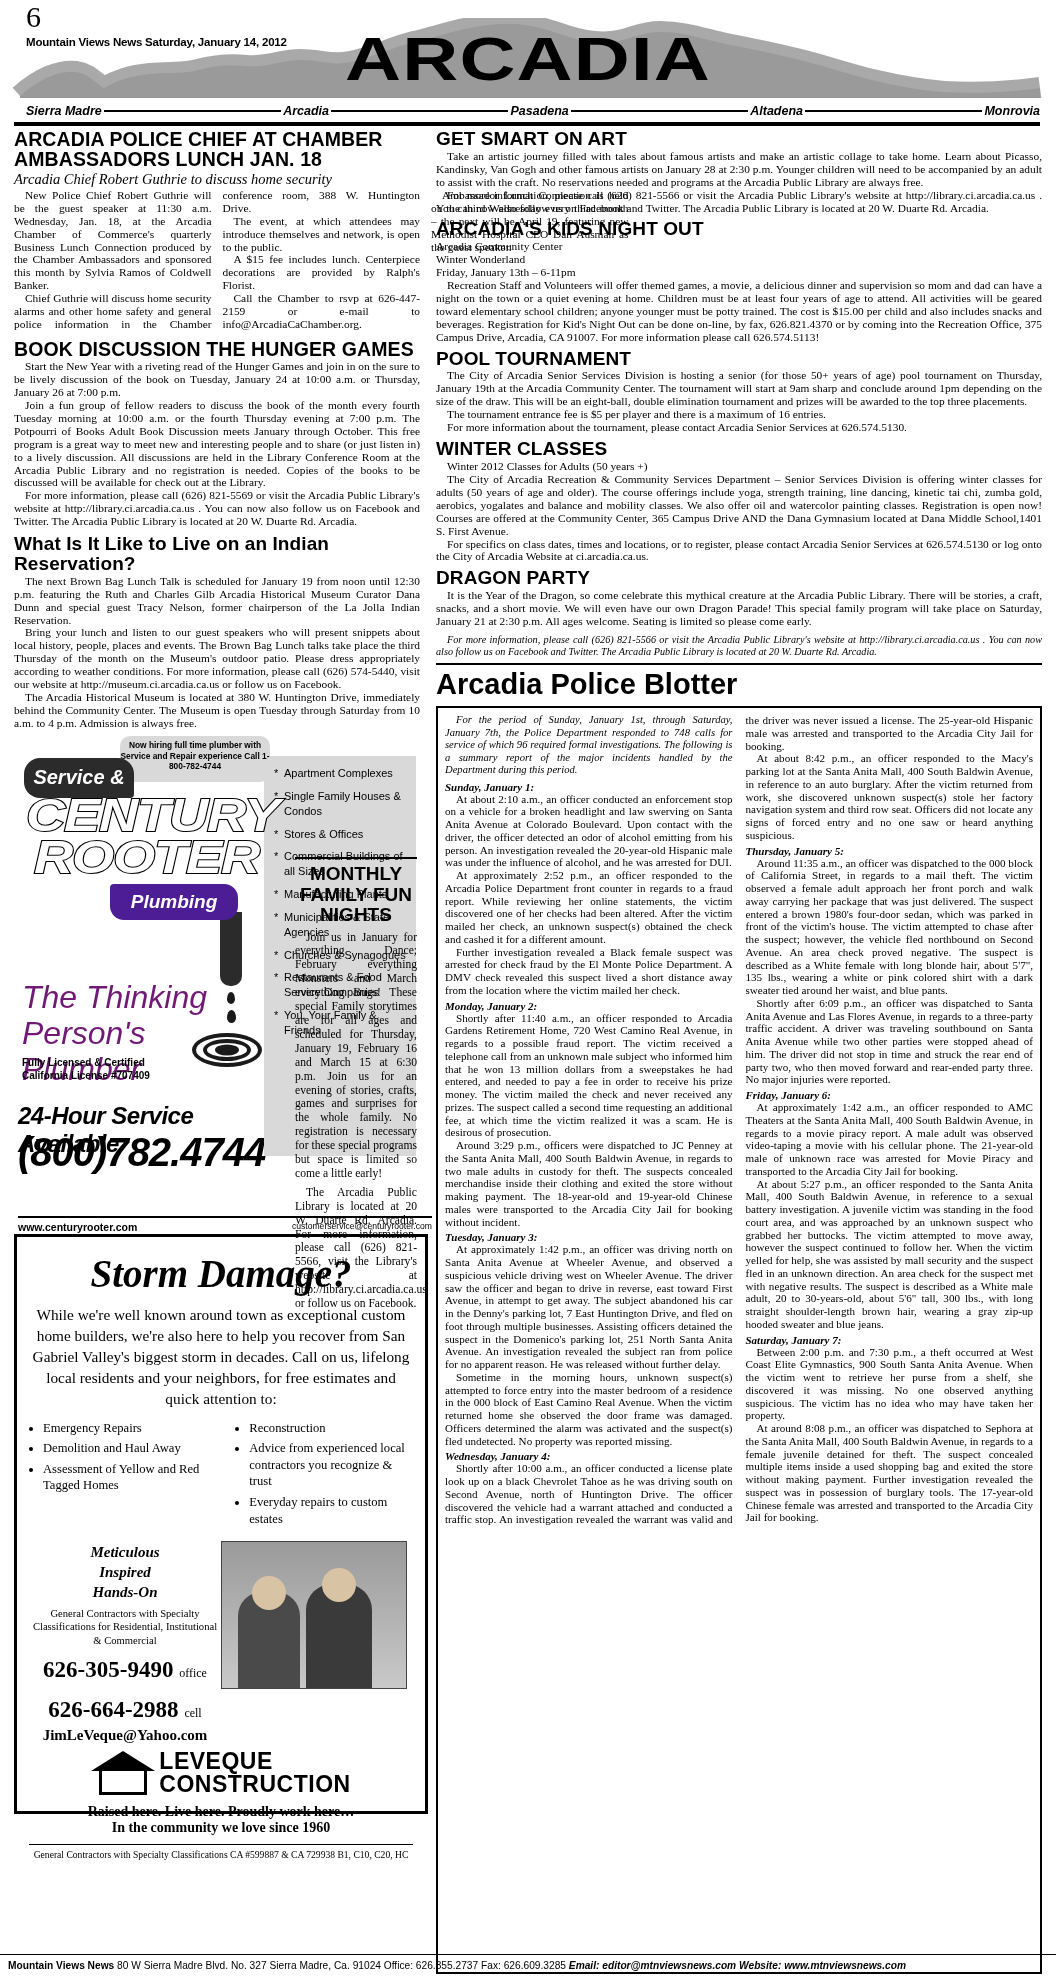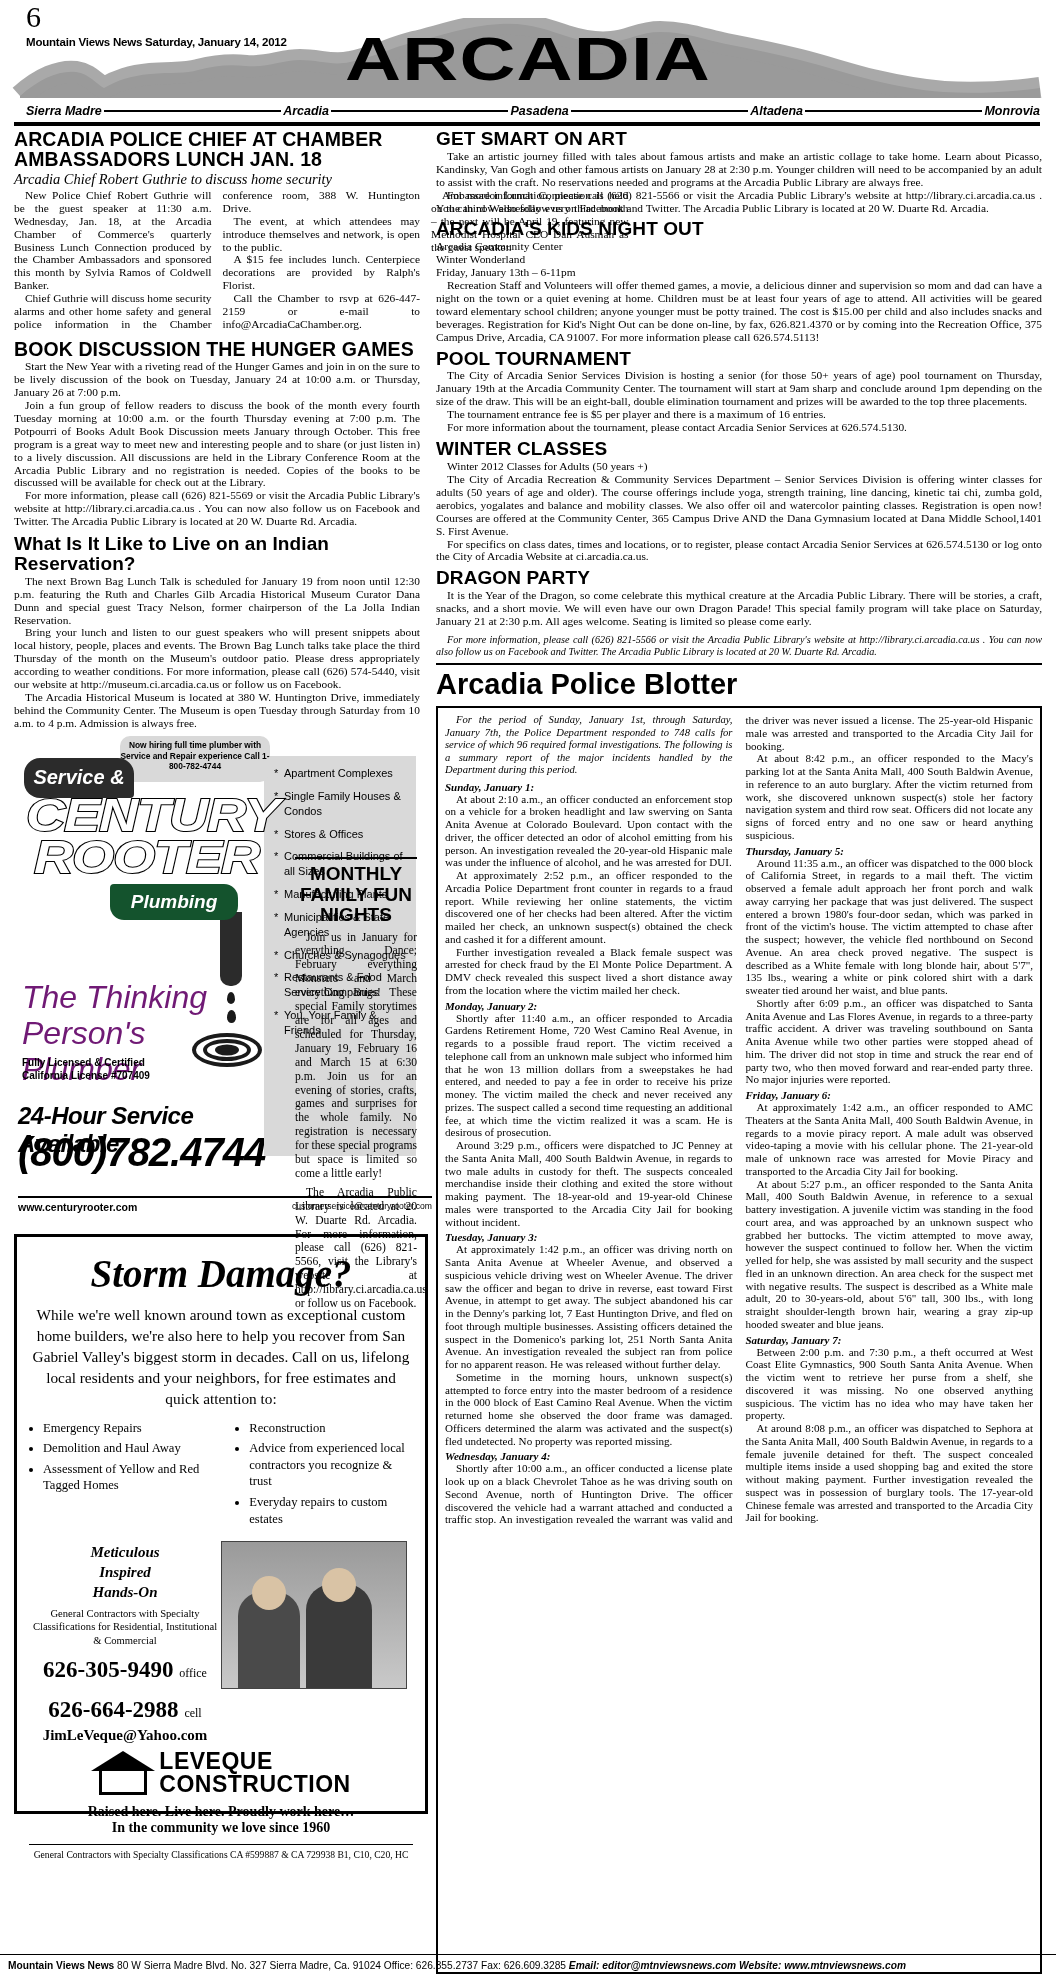--- a/index.html
+++ b/index.html
@@ -121,21 +121,21 @@
     font-weight:bold; font-style:italic;
     color:#fff;
     -webkit-text-stroke:2px #000;
     paint-order:stroke fill;
     letter-spacing:-1px;
   }
   .cl1 { position:absolute; left:10px; top:0px; font-size:46px; transform:scaleX(1.18); transform-origin:left; }
   .cl2 { position:absolute; left:18px; top:42px; font-size:46px; transform:scaleX(1.18); transform-origin:left; }
   .plumbing-bubble {
     position:absolute; left:96px; top:148px; width:128px; height:36px;
-    background:#14532d; border-radius:4px 14px 14px 14px;
+    background:#4c1d95; border-radius:4px 14px 14px 14px;
     color:#fff; font-family:"Liberation Sans", sans-serif;
     font-style:italic; font-weight:bold; font-size:19px;
     display:flex; align-items:center; justify-content:center; z-index:5;
   }
   .pipe {
     position:absolute; left:206px; top:176px; width:22px; height:74px;
     background:#2b2b2b; border-radius:0 0 10px 10px; z-index:1;
   }
   .drip1 { position:absolute; left:213px; top:256px; width:8px; height:12px; background:#1a1a1a; border-radius:50% 50% 50% 50%/60% 60% 40% 40%; }
   .drip2 { position:absolute; left:213px; top:274px; width:9px; height:13px; background:#1a1a1a; border-radius:50% 50% 50% 50%/60% 60% 40% 40%; }
@@ -161,21 +161,21 @@
     font-weight:bold; font-style:italic; font-size:24px;
     letter-spacing:-0.5px;
   }
   .bigphone {
     position:absolute; left:4px; top:394px; width:256px;
     font-family:"Liberation Sans", sans-serif;
     font-weight:bold; font-style:italic; font-size:40px;
     letter-spacing:-1px;
   }
   .weblinefoot {
-    position:absolute; left:4px; top:460px; width:414px;
+    position:absolute; left:4px; top:480px; width:414px;
     border-top:2px solid #000; padding-top:3px;
     font-family:"Liberation Sans", sans-serif;
     font-size:10.5px; font-weight:bold;
     display:flex; justify-content:space-between;
   }
   .weblinefoot .em { font-size:8.6px; font-weight:normal; }
 
   .svc-list {
     position:absolute; left:0px; top:20px; width:152px; height:400px;
     background:#d9d9d9;

